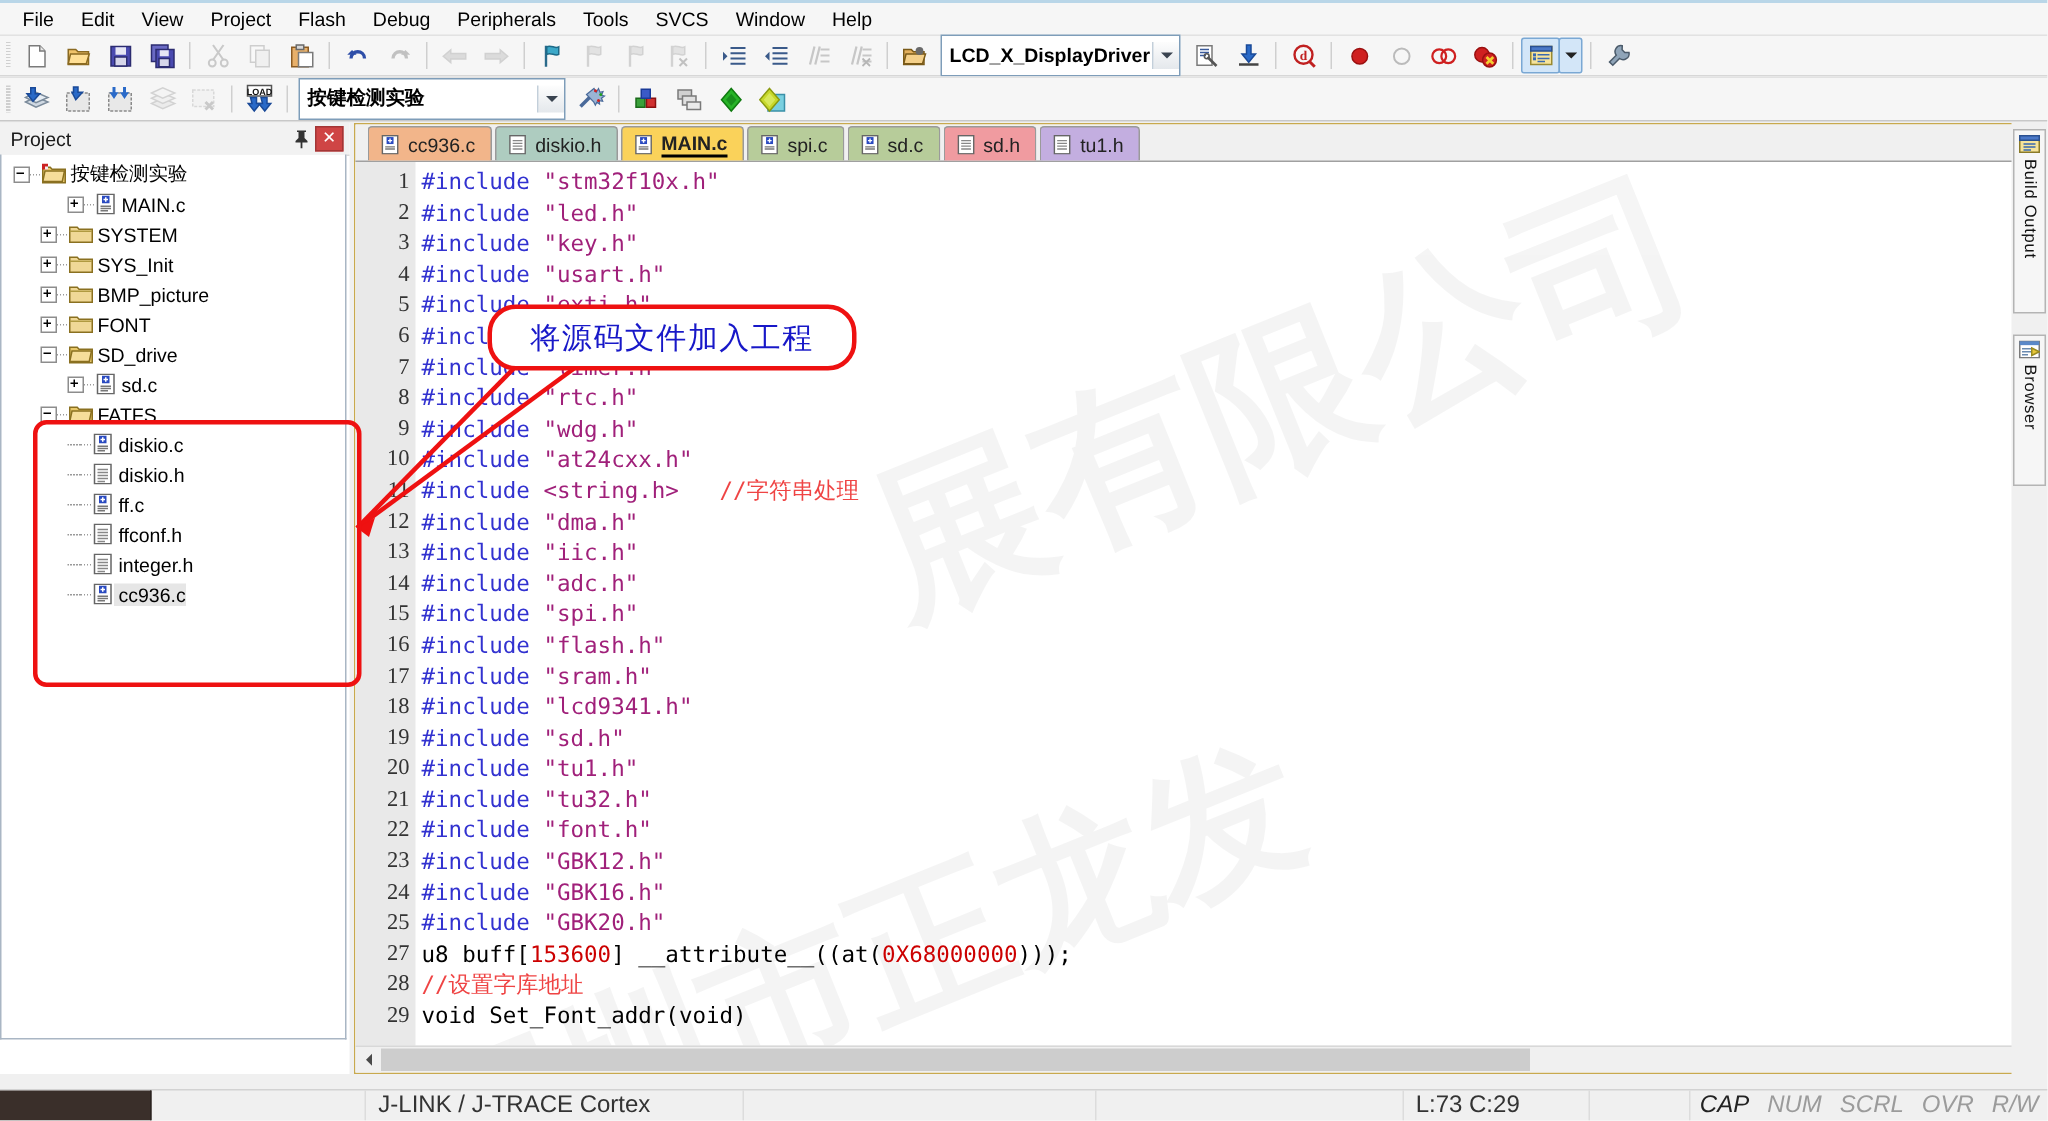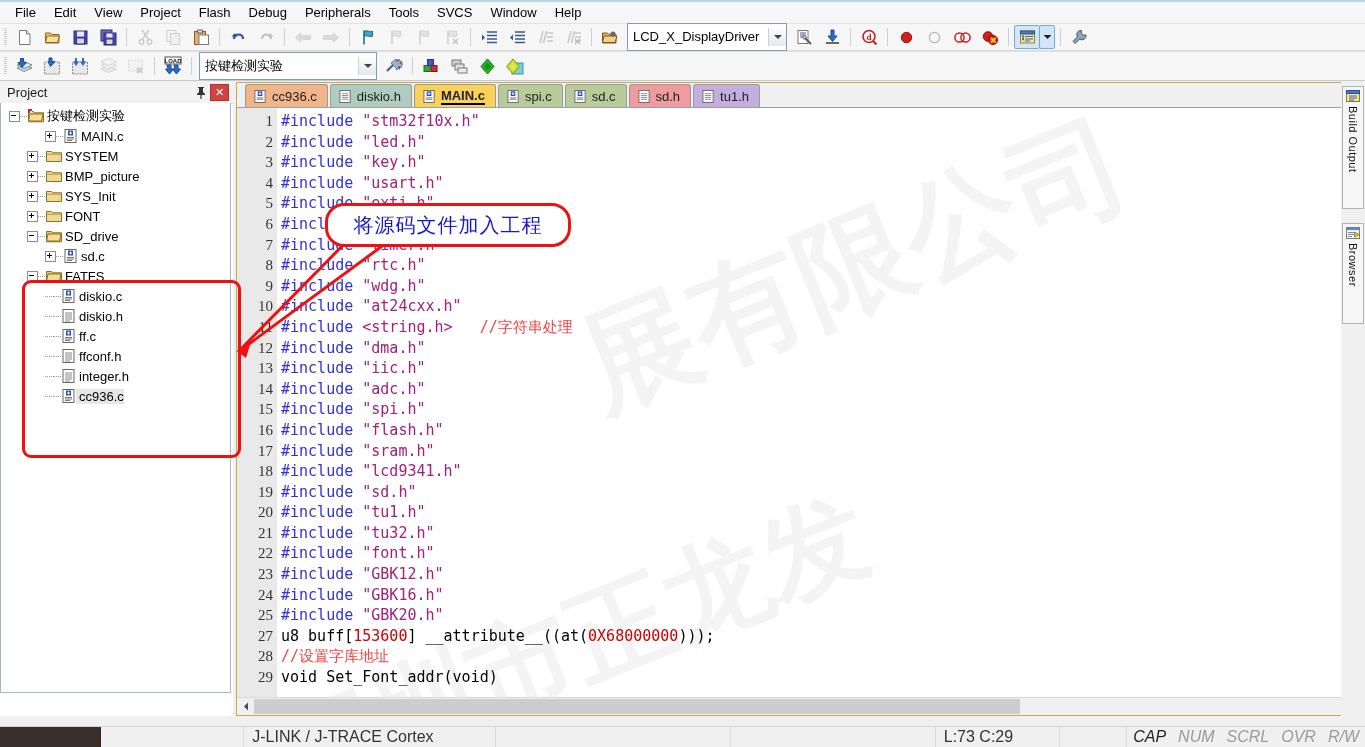--- a/index.html
+++ b/index.html
@@ -30,21 +30,21 @@
         border:1px solid transparent;border-radius:2px;margin:0 1px;}
   .tbtn.on{border:1px solid #7aa8d4;background:#d3e6f8;}
   .tsep{width:1px;height:18px;background:#cfcfcf;margin:0 4px;}
   .grip{width:3px;height:18px;margin:0 3px 0 4px;
         background:repeating-linear-gradient(to bottom,#cfcfcf 0 1px,transparent 1px 2px);}
   svg{display:block;}
   .dis{opacity:.32;filter:grayscale(1);}
 
   
   .combo{display:flex;align-items:center;height:28px;border:1px solid #7e9db9;background:#fff;
-         margin:0 3px;box-sizing:border-box;}
+         margin:0 3px;box-sizing:border-box;font-weight:bold;}
   .combo .txt{padding:0 5px;font-size:13px;line-height:18px;white-space:nowrap;overflow:hidden;}
   .combo .arrow{width:17px;height:18px;border-left:1px solid #c3cfda;
         background:linear-gradient(#fdfdfd,#e4e8ec);display:flex;align-items:center;justify-content:center;}
   .combo .arrow::after{content:"";border-left:4px solid transparent;border-right:4px solid transparent;
         border-top:4px solid #3a4450;}
   #combo-target{width:160px;}
   #combo-project{width:178px;}
 
   
   .proj-panel{position:absolute;left:0;top:82px;width:233px;height:634px;background:#fff;}
@@ -557,34 +557,34 @@
       <div class="trow">
         <span class="spacer" style="width:26px"></span>
         <span class="pm plus"></span>
         <span class="dots"></span>
         <span>
           <svg width="16" height="13" viewBox="0 0 16 13">
               <path d="M.5 1.5h5l1.2 1.3h8.8v8.7H.5z" fill="#f0d896" stroke="#8a7020"></path>
               <path d="M.5 4.2h14.8" stroke="#b09a40"></path>
             </svg>
         </span>
-        <span class="tlabel">BMP_picture</span>
+        <span class="tlabel">SYS_Init</span>
       </div>
 
       <div class="trow">
         <span class="spacer" style="width:26px"></span>
         <span class="pm plus"></span>
         <span class="dots"></span>
         <span>
           <svg width="16" height="13" viewBox="0 0 16 13">
               <path d="M.5 1.5h5l1.2 1.3h8.8v8.7H.5z" fill="#f0d896" stroke="#8a7020"></path>
               <path d="M.5 4.2h14.8" stroke="#b09a40"></path>
             </svg>
         </span>
-        <span class="tlabel">SYS_Init</span>
+        <span class="tlabel">BMP_picture</span>
       </div>
 
       <div class="trow">
         <span class="spacer" style="width:26px"></span>
         <span class="pm plus"></span>
         <span class="dots"></span>
         <span>
           <svg width="16" height="13" viewBox="0 0 16 13">
               <path d="M.5 1.5h5l1.2 1.3h8.8v8.7H.5z" fill="#f0d896" stroke="#8a7020"></path>
               <path d="M.5 4.2h14.8" stroke="#b09a40"></path>

